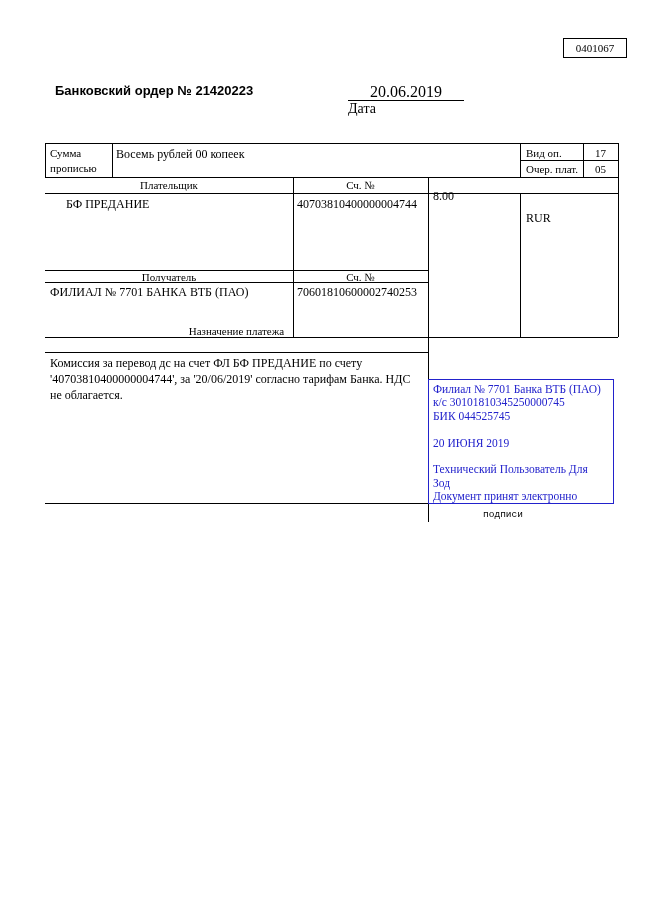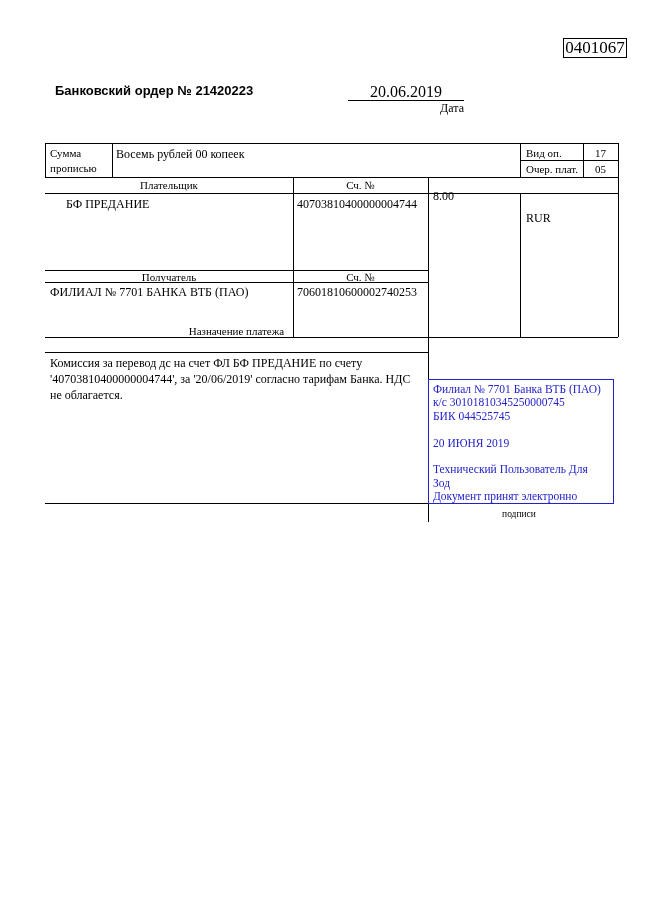--- a/index.html
+++ b/index.html
@@ -14,29 +14,29 @@
   }
   .abs{position:absolute;}
   .hline{position:absolute;height:1px;background:#000000;}
   .vline{position:absolute;width:1px;background:#000000;}
   .t11{font-size:11px;line-height:13px;}
   .t12{font-size:12px;line-height:14px;}
   .center{text-align:center;}
   .code-box{
     position:absolute;left:563px;top:38px;width:62px;height:18px;
     border:1px solid #000000;
-    font-size:17px;line-height:18px;text-align:center;
+    font-size:11px;line-height:18px;text-align:center;
   }
   .doc-title{
     position:absolute;left:55px;top:83px;
     font-family:"Liberation Sans", sans-serif;
     font-weight:bold;font-size:13px;line-height:15px;
   }
   .date-value{position:absolute;left:348px;top:84px;width:116px;text-align:center;font-size:16px;line-height:15px;}
-  .date-label{position:absolute;left:348px;top:103px;width:116px;text-align:right;font-size:12px;line-height:11px;}
+  .date-label{position:absolute;left:348px;top:103px;width:116px;text-align:left;font-size:14px;line-height:11px;}
   .sum-words-label{position:absolute;left:50px;top:146px;width:58px;font-size:11px;line-height:15px;}
   .purpose-text{position:absolute;left:50px;top:355px;width:362px;font-size:12px;line-height:16px;}
   .stamp-box{
     position:absolute;left:428px;top:379px;width:176px;height:117px;
     border:1px solid #2222cc;color:#2222cc;
     padding:3px 4px;font-size:11.5px;
   }
   .stamp-line{min-height:13.4px;line-height:13.4px;white-space:nowrap;}
   .small-label{font-size:9.5px;line-height:11px;}
 </style>
@@ -104,15 +104,15 @@
     <div class="stamp-line">к/с 30101810345250000745</div>
     <div class="stamp-line">БИК 044525745</div>
     <div class="stamp-line"></div>
     <div class="stamp-line">20 ИЮНЯ 2019</div>
     <div class="stamp-line"></div>
     <div class="stamp-line">Технический Пользователь Для</div>
     <div class="stamp-line">Зод</div>
     <div class="stamp-line">Документ принят электронно</div>
   </div>
 
-  <div class="abs small-label center" style="left:424px;top:509px;width:190px;">подписи</div>
+  <div class="abs small-label center" style="left:408px;top:509px;width:190px;font-family:Liberation Mono, monospace;">подписи</div>
 
 </div>
 
 </body></html>

